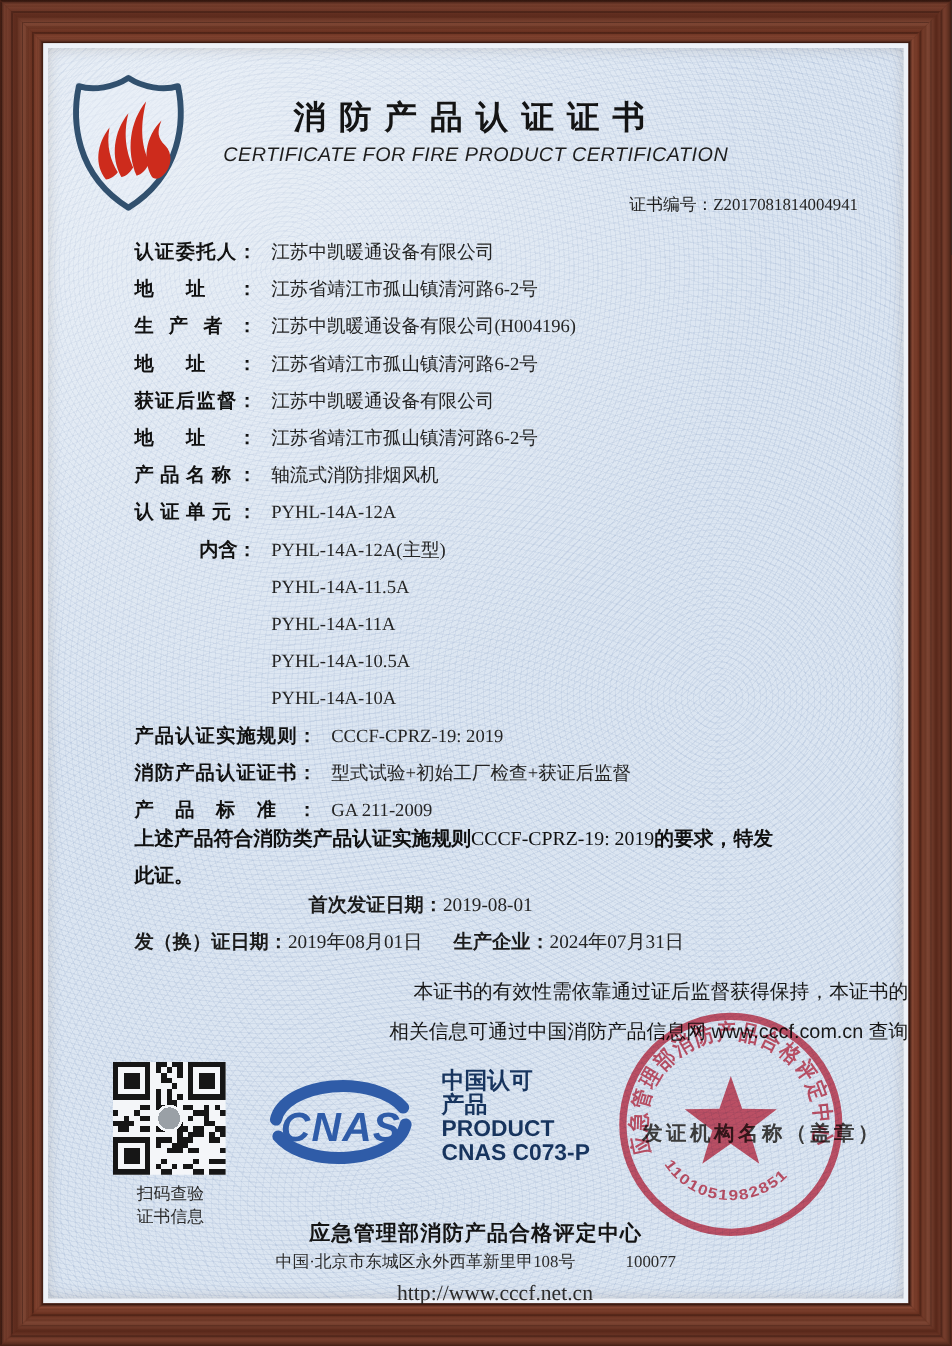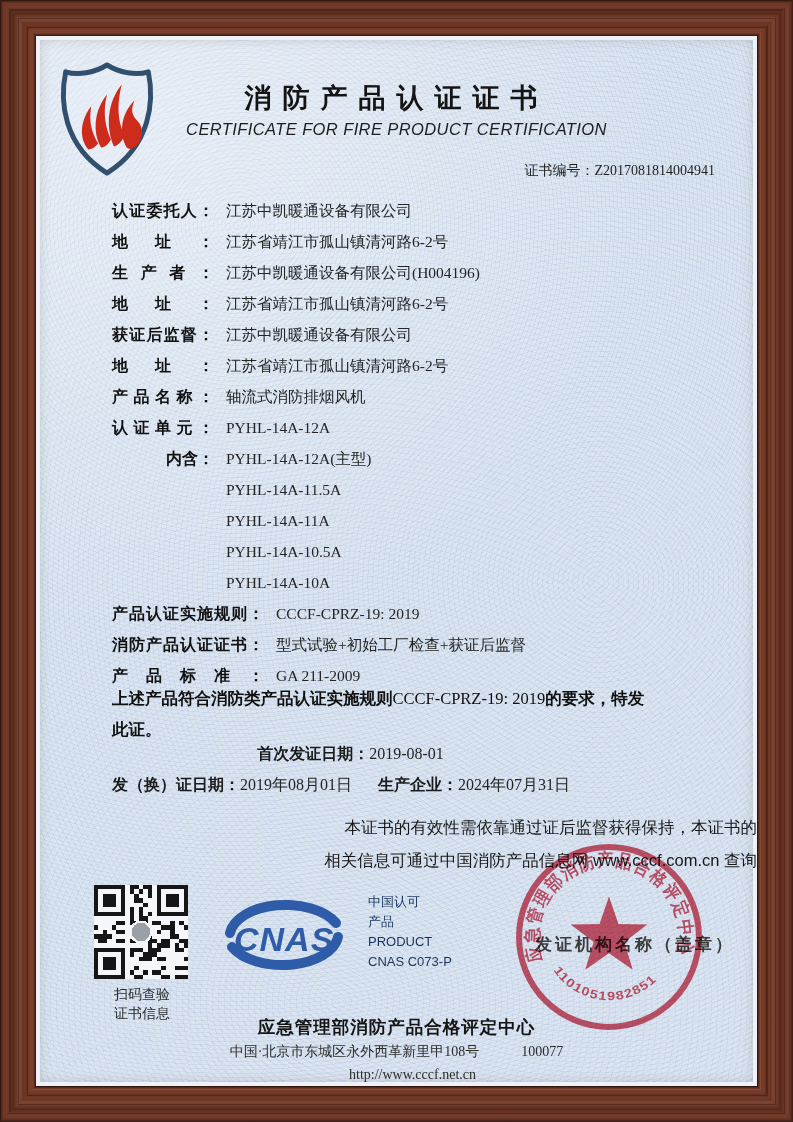--- a/index.html
+++ b/index.html
@@ -56,33 +56,33 @@
   .issue-line .flbl{font-weight:700;}
   .issue-line .gap{display:inline-block;width:26px;}
   .dateval{font-family:Liberation Serif, serif;color:#242424;text-align:center;}
   .notice{position:absolute;left:0;right:0;top:775px;text-align:right;font-size:16.5px;
     font-weight:500;color:#181818;line-height:33px;}
   
   .qr-wrap{position:absolute;left:58px;top:849px;width:96px;}
   .qr-wrap svg{display:block;width:94px;height:94px;}
   .qr-caption{margin-top:6px;text-align:center;font-size:14px;line-height:19px;color:#2a2a2a;}
   .cnas-logo{position:absolute;left:186px;top:855px;width:126px;height:86px;}
-  .cnas-text{position:absolute;left:332px;top:856px;font-size:13px;line-height:20px;color:#17345e;}
+  .cnas-text{position:absolute;left:332px;top:856px;font-size:19px;line-height:20px;color:#17345e;font-weight:bold;}
   .signer{position:absolute;left:468px;top:897px;width:262px;z-index:2;text-align:center;
     font-family:"Liberation Serif","DejaVu Serif",serif;font-weight:700;font-size:17px;
     letter-spacing:3px;color:#3b3b3b;white-space:nowrap;}
   .stamp{position:absolute;left:477px;top:805px;width:192px;height:192px;z-index:3;
     mix-blend-mode:multiply;opacity:.92;}
   
   .footer-org{position:absolute;left:0;right:0;top:979px;text-align:center;font-size:17.5px;
     font-weight:700;color:#141414;letter-spacing:1px;}
   .footer-addr{position:absolute;left:0;right:0;top:1007px;text-align:center;font-size:14px;
     color:#2b2b2b;font-family:"Liberation Serif","DejaVu Serif",serif;}
   .footer-addr .post{margin-left:42px;}
-  .footer-url{position:absolute;left:0;right:0;top:1031px;text-align:center;font-size:14px;
+  .footer-url{position:absolute;left:0;right:0;top:1031px;text-align:center;font-size:18px;
     color:#2b2b2b;font-family:"Liberation Serif","DejaVu Serif",serif;padding-left:32px;}
 </style>
 </head>
 <body>
 
 <div id="page">
 
   <div class="wood wood-top"></div>
   <div class="wood wood-bottom"></div>
   <div class="wood wood-left"></div>

